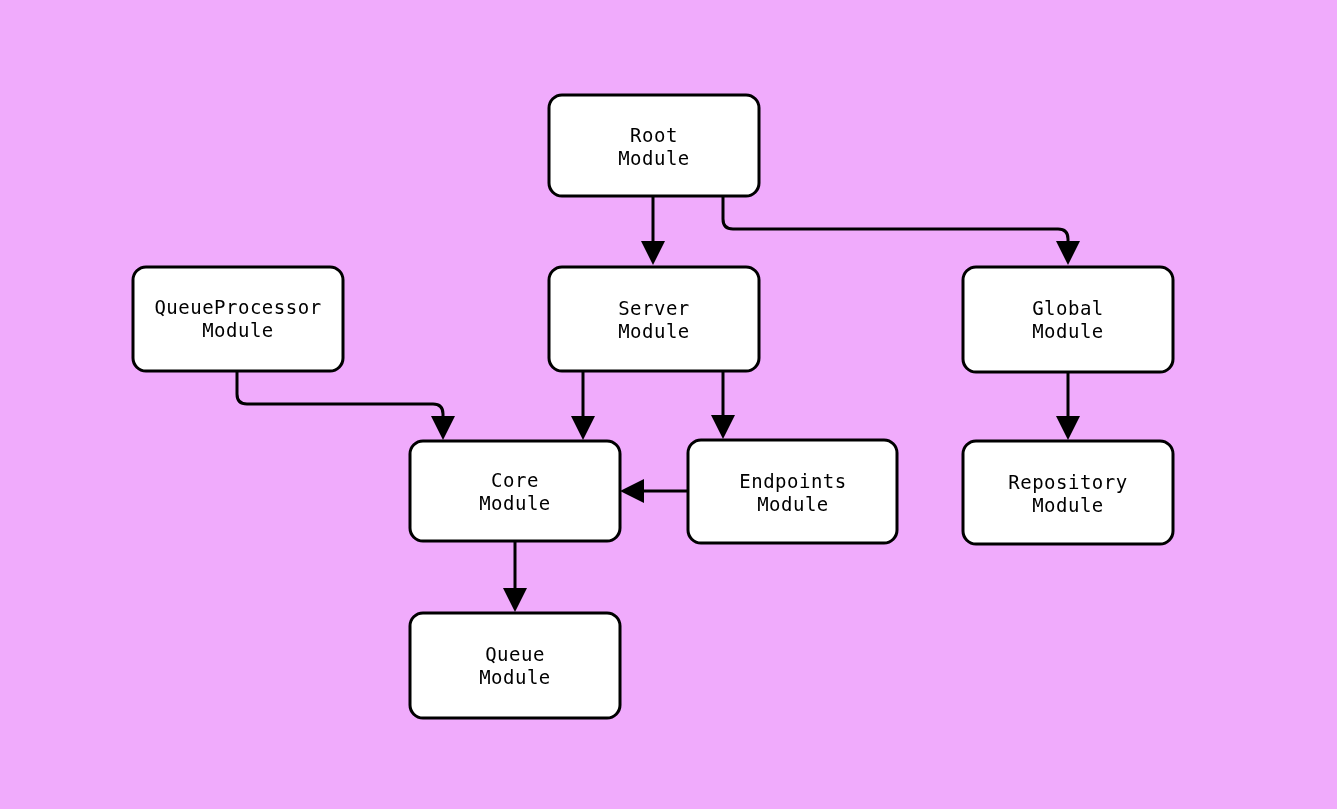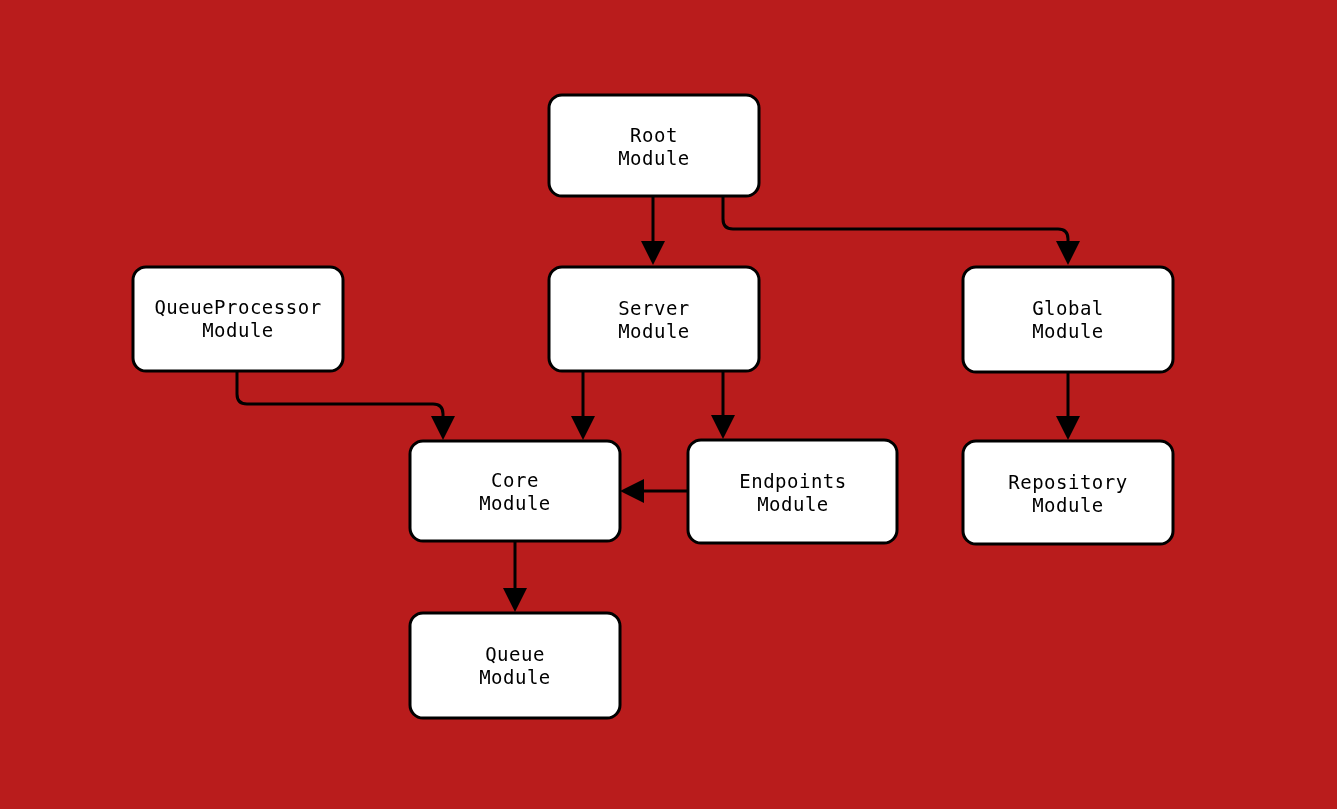--- a/index.html
+++ b/index.html
@@ -8,21 +8,21 @@
     padding: 0;
     background: #ffffff;
   }
   body {
     font-family: "DejaVu Sans Mono", "Liberation Mono", monospace;
   }
   #canvas-wrap {
     position: relative;
     width: 1337px;
     height: 809px;
-    background: #b91c1c;
+    background: #f0abfc;
     overflow: hidden;
   }
   svg.diagram {
     position: absolute;
     inset: 0;
     width: 1337px;
     height: 809px;
     display: block;
   }
   .node-rect {

